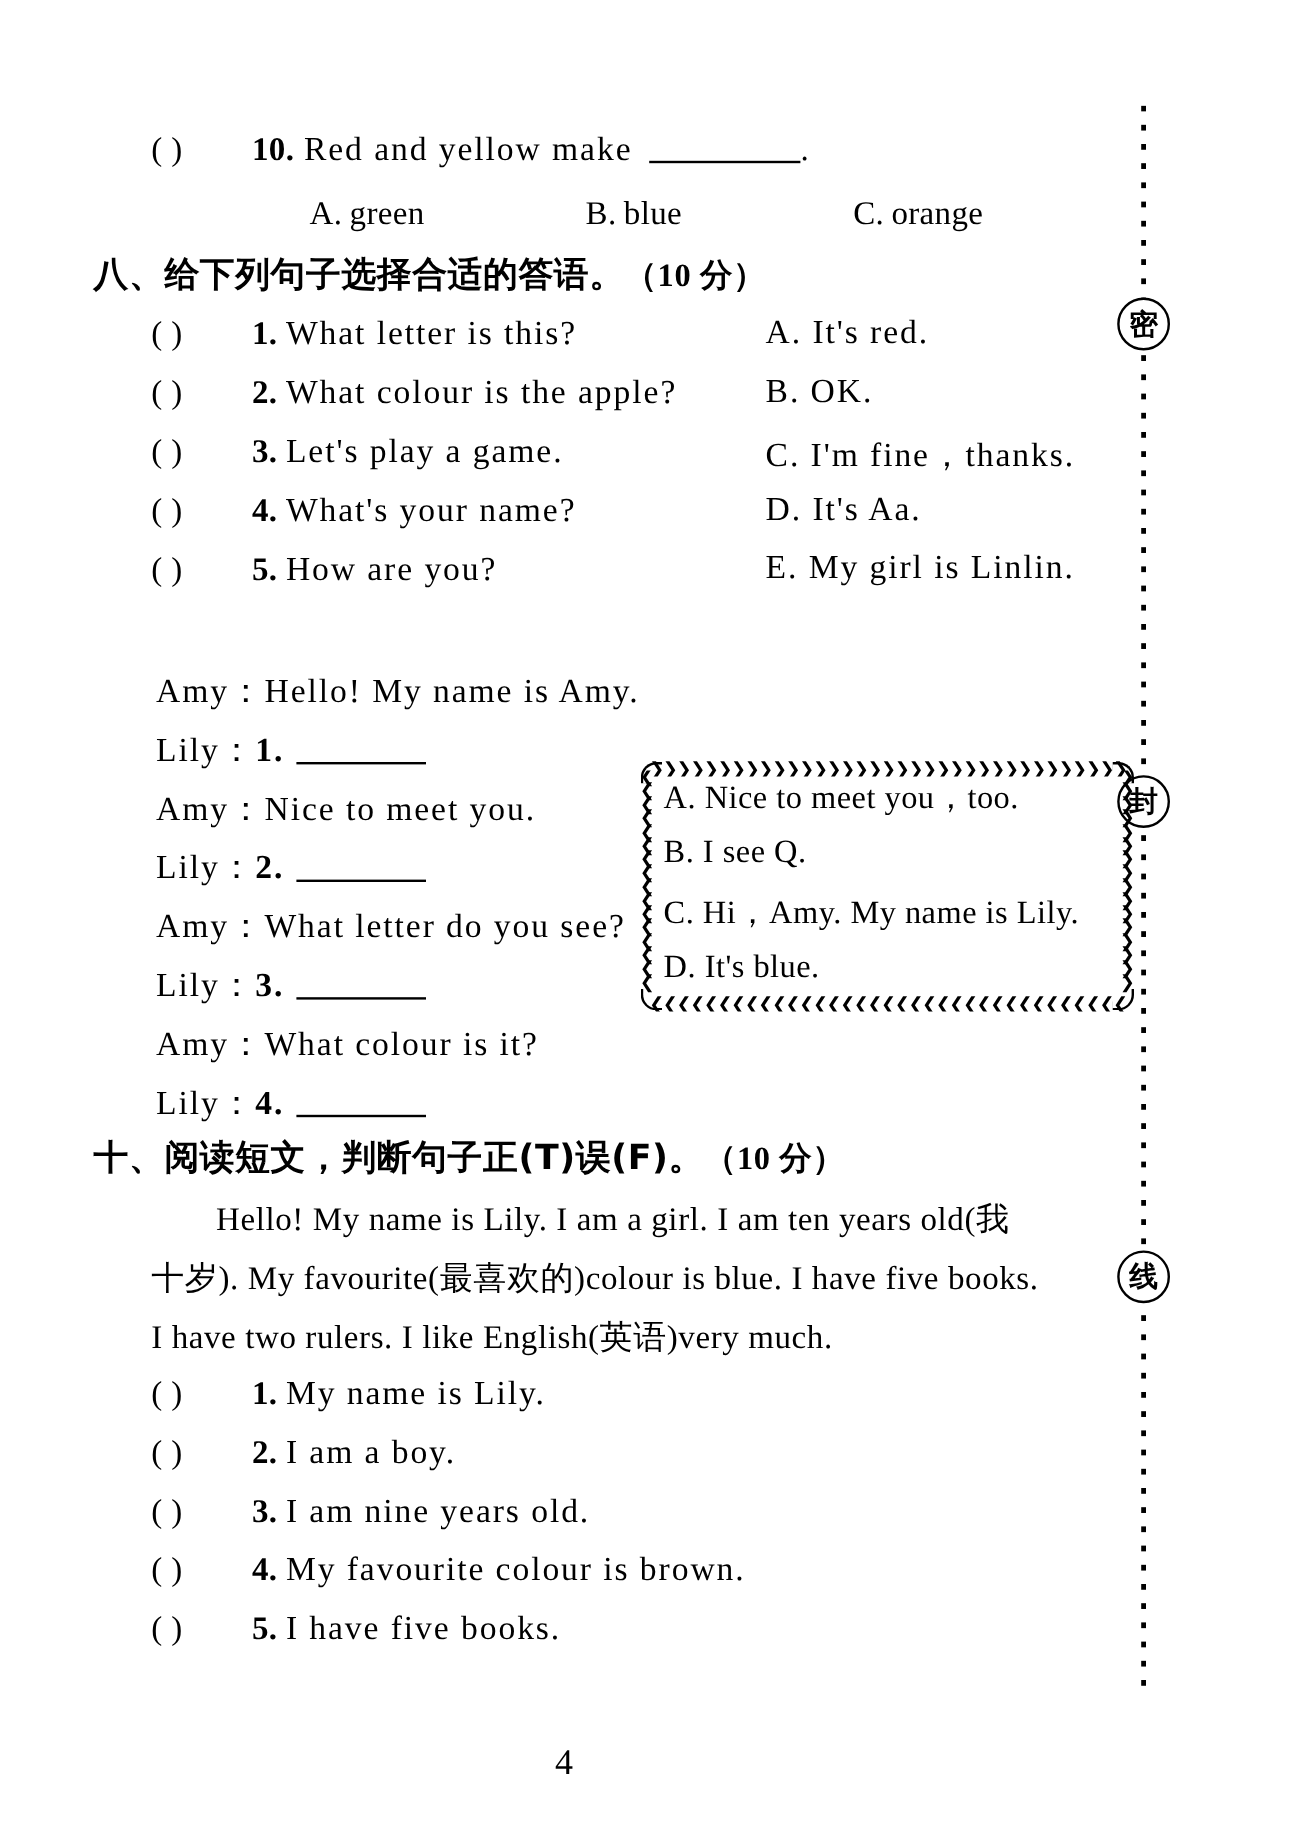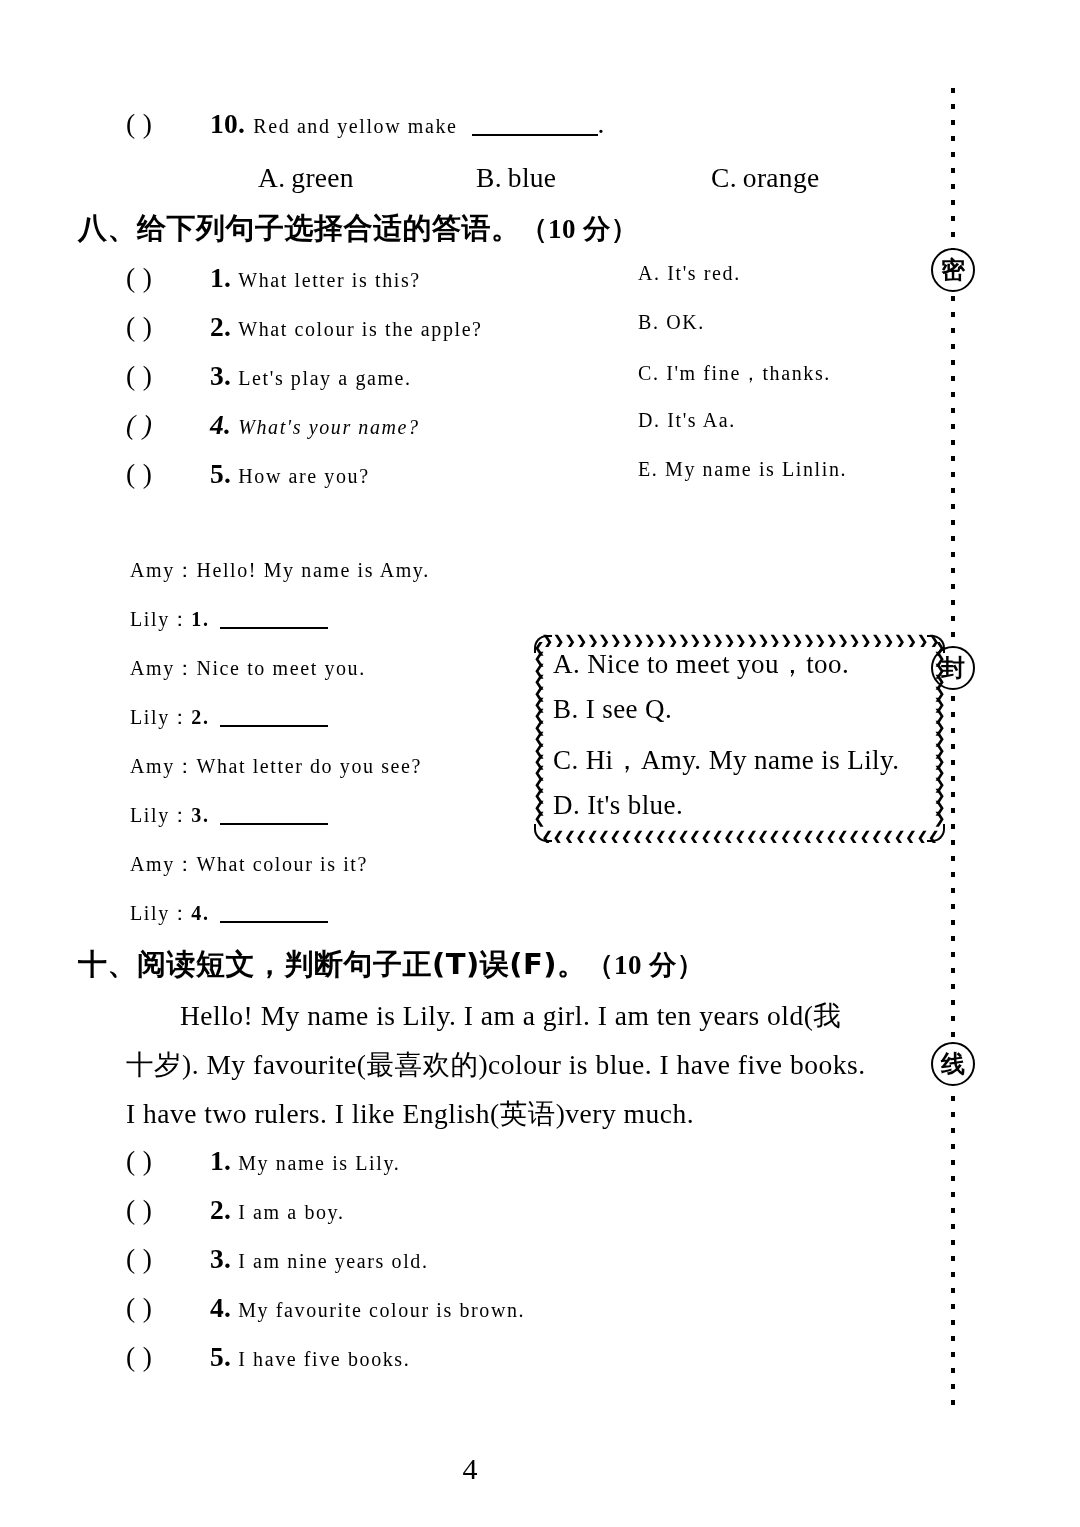--- a/index.html
+++ b/index.html
@@ -69,21 +69,21 @@
   }
 
   
   .en {
     font-family: "Liberation Serif", "DejaVu Serif", serif;
     font-size: 27.5px;
     letter-spacing: 0.3px;
   }
   .en-sp {
     font-family: "Liberation Serif", "DejaVu Serif", serif;
-    font-size: 20px;
+    font-size: 28px;
     letter-spacing: 1.6px;
   }
 
   .paren {
     display: inline-block;
     width: 84px;
     font-family: "Liberation Serif", "DejaVu Serif", serif;
     font-size: 27.5px;
   }
   .qnum {
@@ -219,52 +219,52 @@
 
   <div class="content">
 
     <div class="qline en" style="left:126px; top:108px;">
       <span class="paren">(        )</span><span class="qnum">10.</span><span style="display:inline-block;width:8px;"></span><span class="en-sp">Red and yellow make</span><span style="display:inline-block;width:14px;"></span><span class="blank w1"></span><span>.</span>
     </div>
 
     <div class="optline en" style="left:258px; top:162px;">
       <span>A.</span><span style="display:inline-block;width:6px;"></span><span>green</span>
     </div>
-    <div class="optline en" style="left:476px; top:162px;">
+    <div class="optline en" style="left:488px; top:162px;">
       <span>B.</span><span style="display:inline-block;width:6px;"></span><span>blue</span>
     </div>
     <div class="optline en" style="left:711px; top:162px;">
       <span>C.</span><span style="display:inline-block;width:6px;"></span><span>orange</span>
     </div>
 
     <div class="heading" style="left:78px; top:209px;">
       <span>八、给下列句子选择合适的答语。</span><span class="pts">（10 分）</span>
     </div>
 
     <div class="matchrow en" style="left:126px; top:262px;">
       <span class="paren">(        )</span><span class="qnum">1.</span><span style="display:inline-block;width:7px;"></span><span class="en-sp">What letter is this?</span>
     </div>
     <div class="matchrow en" style="left:126px; top:311px;">
       <span class="paren">(        )</span><span class="qnum">2.</span><span style="display:inline-block;width:7px;"></span><span class="en-sp">What colour is the apple?</span>
     </div>
     <div class="matchrow en" style="left:126px; top:360px;">
       <span class="paren">(        )</span><span class="qnum">3.</span><span style="display:inline-block;width:7px;"></span><span class="en-sp">Let's play a game.</span>
     </div>
-    <div class="matchrow en" style="left:126px; top:409px;font-style:italic;">
+    <div class="matchrow en" style="left:126px; top:409px;">
       <span class="paren">(        )</span><span class="qnum">4.</span><span style="display:inline-block;width:7px;"></span><span class="en-sp">What's your name?</span>
     </div>
     <div class="matchrow en" style="left:126px; top:458px;">
       <span class="paren">(        )</span><span class="qnum">5.</span><span style="display:inline-block;width:7px;"></span><span class="en-sp">How are you?</span>
     </div>
 
     <div class="matchrow en-sp" style="left:638px; top:262px;">A. It's red.</div>
     <div class="matchrow en-sp" style="left:638px; top:311px;">B. OK.</div>
     <div class="matchrow en-sp" style="left:638px; top:360px;">C. I'm fine，thanks.</div>
     <div class="matchrow en-sp" style="left:638px; top:409px;">D. It's Aa.</div>
-    <div class="matchrow en-sp" style="left:638px; top:458px;">E. My name is Linlin.</div>
+    <div class="matchrow en-sp" style="left:638px; top:458px;">E. My girl is Linlin.</div>
 
 
     <div class="dlgline en-sp" style="left:130px; top:557px;">
       <span>Amy：</span><span>Hello! My name is Amy.</span>
     </div>
 
     <div class="dlgline en-sp" style="left:130px; top:606px;">
       <span>Lily：</span><span class="qnum">1.</span><span style="display:inline-block;width:10px;"></span><span class="blank w2"></span>
     </div>
 

